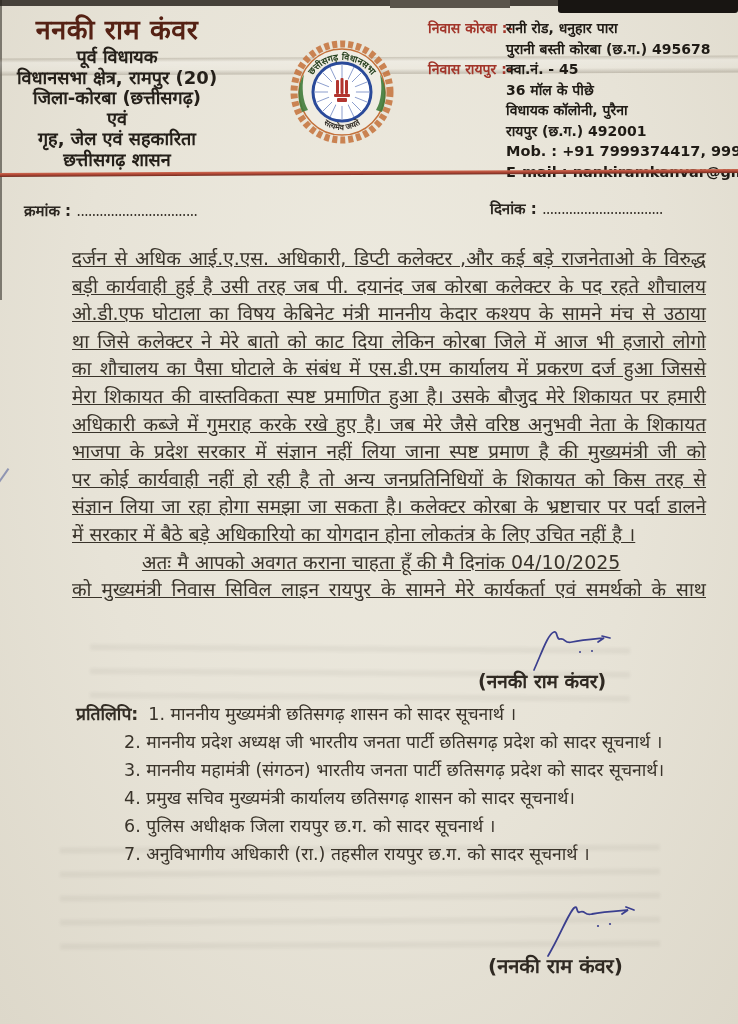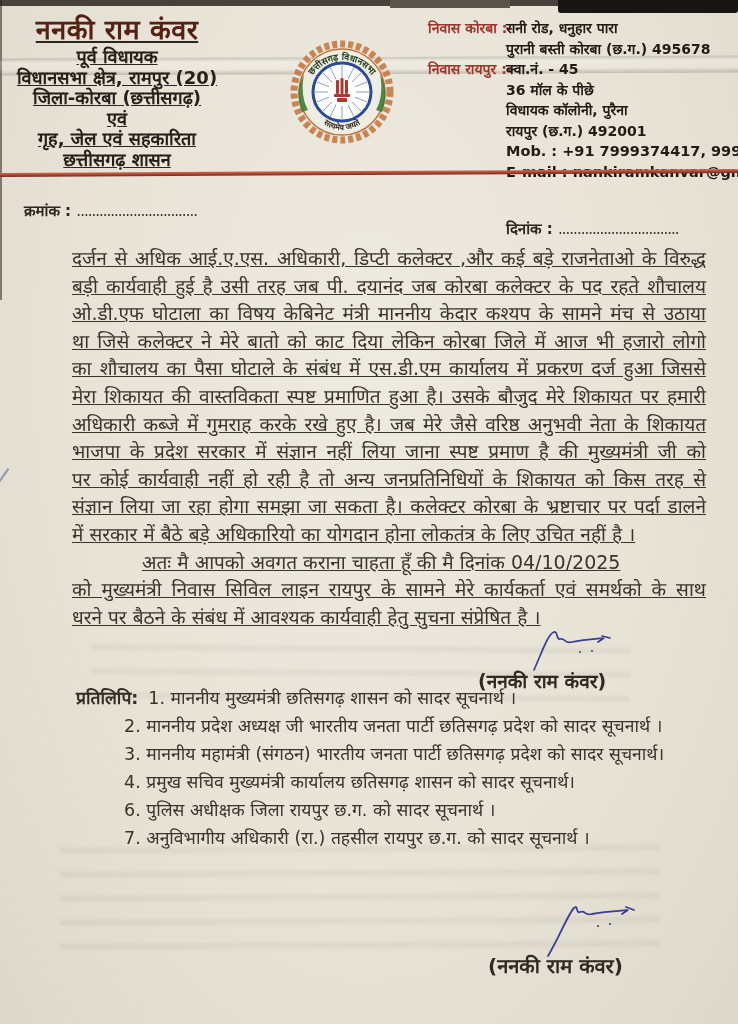--- a/index.html
+++ b/index.html
@@ -18,52 +18,52 @@
   .edge-top-right{position:absolute;top:0;left:558px;width:180px;height:13px;background:#181512;border-radius:0 0 3px 3px;}
   .edge-top-mid{position:absolute;top:0;left:390px;width:120px;height:8px;background:#5a544b;}
   .edge-left{position:absolute;top:0;left:0;width:2px;height:300px;background:rgba(40,36,30,.55);}
   
   .tape{
     position:absolute;top:57px;left:0;width:738px;height:17px;
     background:linear-gradient(180deg,rgba(120,110,92,.28) 0,rgba(255,255,255,.22) 25%,rgba(255,255,255,.10) 70%,rgba(110,100,84,.30) 100%);
     transform:rotate(-.25deg);
   }
   
-  .lh-left{position:absolute;top:13px;left:6px;width:222px;text-align:center;text-decoration:underline;}
+  .lh-left{position:absolute;top:13px;left:6px;width:222px;text-align:center;}
   .lh-name{font-size:27px;font-weight:bold;color:#552114;letter-spacing:.5px;line-height:34px;}
   .lh-line{font-size:18px;font-weight:bold;color:#241f19;line-height:20.5px;}
   
   .emblem{position:absolute;top:36px;left:288px;width:108px;height:112px;}
   
   .lh-right{position:absolute;top:18px;left:428px;width:306px;font-size:14px;font-weight:bold;line-height:20.5px;color:#1f1b15;}
   .lh-row{display:flex;}
   .lh-label{color:#a2352a;white-space:nowrap;width:78px;flex:0 0 78px;}
   .lh-val{white-space:nowrap;}
   .lh-contact{font-size:14.5px;}
   
   .divider{position:absolute;top:171px;left:0;width:738px;height:4px;
     background:linear-gradient(180deg,#cd6b52 0,#b44a38 45%,#6f2a1e 100%);
     transform:rotate(-.3deg);}
   
   .meta-row{position:absolute;top:198px;left:0;width:738px;font-size:15px;font-weight:bold;color:#2b2620;}
   .serial{position:absolute;left:24px;top:2px;}
-  .dateblk{position:absolute;left:506px;top:0;margin-top:20px;}
+  .dateblk{position:absolute;left:490px;top:0;}
   .dots{font-weight:normal;letter-spacing:-1px;color:#3a342c;}
   
   .body-text{position:absolute;top:245px;left:72px;width:634px;font-size:19px;color:#39332a;}
   .bline{height:27.6px;line-height:27.6px;text-align:justify;text-align-last:justify;white-space:nowrap;overflow:visible;text-decoration:underline;}
   .bline.noj{text-align-last:left;}
   .bline.indent{text-align-last:left;padding-left:70px;}
   
   .sig1{position:absolute;top:626px;left:528px;width:100px;height:48px;}
   .sig-name1{position:absolute;top:668px;left:478px;width:200px;font-size:19px;font-weight:bold;color:#2f2922;}
   .sig2{position:absolute;top:900px;left:540px;width:110px;height:58px;}
   .sig-name2{position:absolute;top:952px;left:488px;width:210px;font-size:20px;font-weight:bold;color:#2f2922;}
   
-  .copies{position:absolute;top:684px;left:76px;width:620px;font-size:17.5px;color:#39332a;line-height:28px;}
+  .copies{position:absolute;top:700px;left:76px;width:620px;font-size:17.5px;color:#39332a;line-height:28px;}
   .copies .first{display:flex;}
   .copies .clabel{font-weight:bold;white-space:nowrap;margin-right:10px;color:#332d25;}
   .copy-item{margin-left:0;}
   .copies .rest{margin-left:48px;}
   
   .ghost{position:absolute;opacity:.055;filter:blur(1.5px);
     background:repeating-linear-gradient(180deg,transparent 0 6px,#4a443a 6px 12px,transparent 12px 24px);}
   .g1{top:640px;left:90px;width:540px;height:70px;transform:rotate(.4deg);}
   .g2{top:840px;left:60px;width:600px;height:120px;transform:rotate(-.3deg);}
   .stain{position:absolute;top:470px;left:2px;width:10px;height:16px;border-left:2px solid rgba(40,60,140,.45);transform:rotate(35deg);}
@@ -182,21 +182,20 @@
     <div class="bline">था जिसे कलेक्टर ने मेरे बातो को काट दिया लेकिन कोरबा जिले में आज भी हजारो लोगो</div>
     <div class="bline">का शौचालय का पैसा घोटाले के संबंध में एस.डी.एम कार्यालय में प्रकरण दर्ज हुआ जिससे</div>
     <div class="bline">मेरा शिकायत की वास्तविकता स्पष्ट प्रमाणित हुआ है। उसके बौजुद मेरे शिकायत पर हमारी</div>
     <div class="bline">अधिकारी कब्जे में गुमराह करके रखे हुए है। जब मेरे जैसे वरिष्ठ अनुभवी नेता के शिकायत</div>
     <div class="bline">भाजपा के प्रदेश सरकार में संज्ञान नहीं लिया जाना स्पष्ट प्रमाण है की मुख्यमंत्री जी को</div>
     <div class="bline">पर कोई कार्यवाही नहीं हो रही है तो अन्य जनप्रतिनिधियों के शिकायत को किस तरह से</div>
     <div class="bline">संज्ञान लिया जा रहा होगा समझा जा सकता है। कलेक्टर कोरबा के भ्रष्टाचार पर पर्दा डालने</div>
     <div class="bline noj">में सरकार में बैठे बड़े अधिकारियो का योगदान होना लोकतंत्र के लिए उचित नहीं है ।</div>
     <div class="bline indent">अतः मै आपको अवगत कराना चाहता हूँ की मै दिनांक 04/10/2025</div>
     <div class="bline">को मुख्यमंत्री निवास सिविल लाइन रायपुर के सामने मेरे कार्यकर्ता एवं समर्थको के साथ</div>
-    <div class="bline noj">धरने पर बैठने के संबंध में आवश्यक कार्यवाही हेतु सुचना संप्रेषित है ।</div>
   </div>
 
   <div class="sig1">
     <svg viewBox="0 0 100 48" width="100" height="48">
       <path d="M6 44 C14 26, 20 8, 26 6 C30 5, 28 14, 32 13 C38 12, 36 18, 44 16 C54 14, 66 13, 76 12 L70 16 M74 10 L82 12" fill="none" stroke="#3b3f8f" stroke-width="1.7" stroke-linecap="round"></path>
       <circle cx="52" cy="26" r="1" fill="#3b3f8f"></circle>
       <circle cx="64" cy="25" r="1" fill="#3b3f8f"></circle>
     </svg>
   </div>
   <div class="sig-name1">(ननकी राम कंवर)</div>

